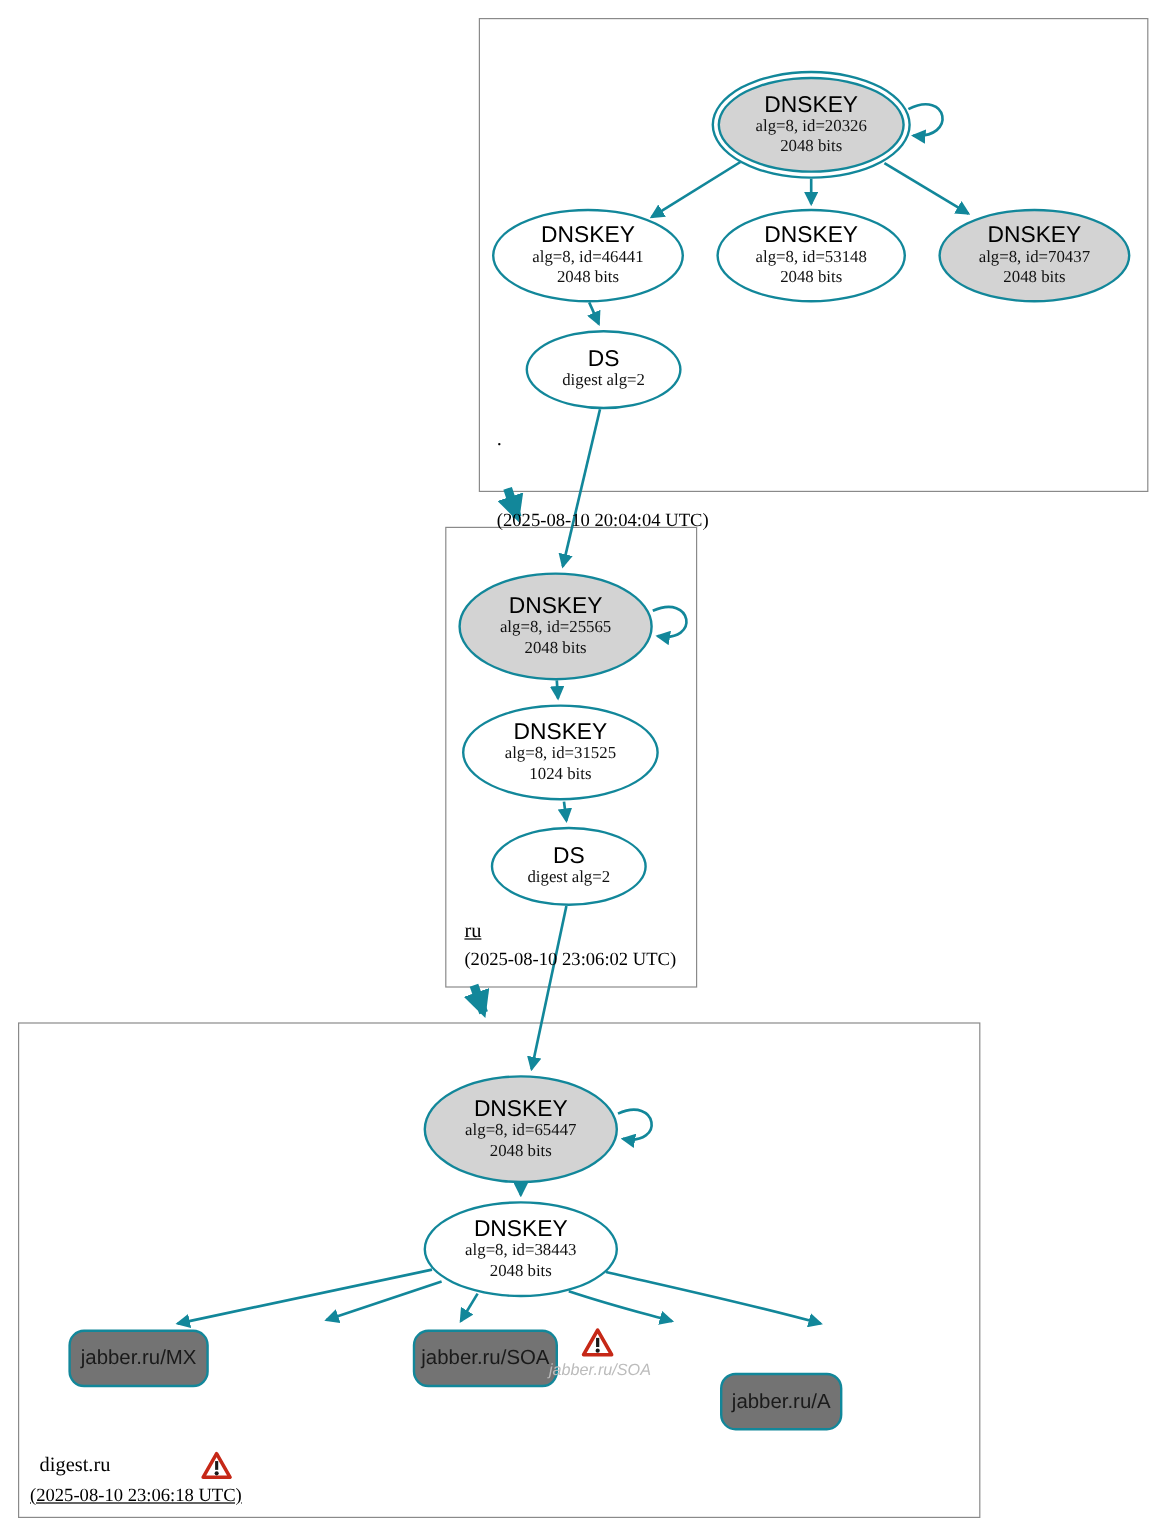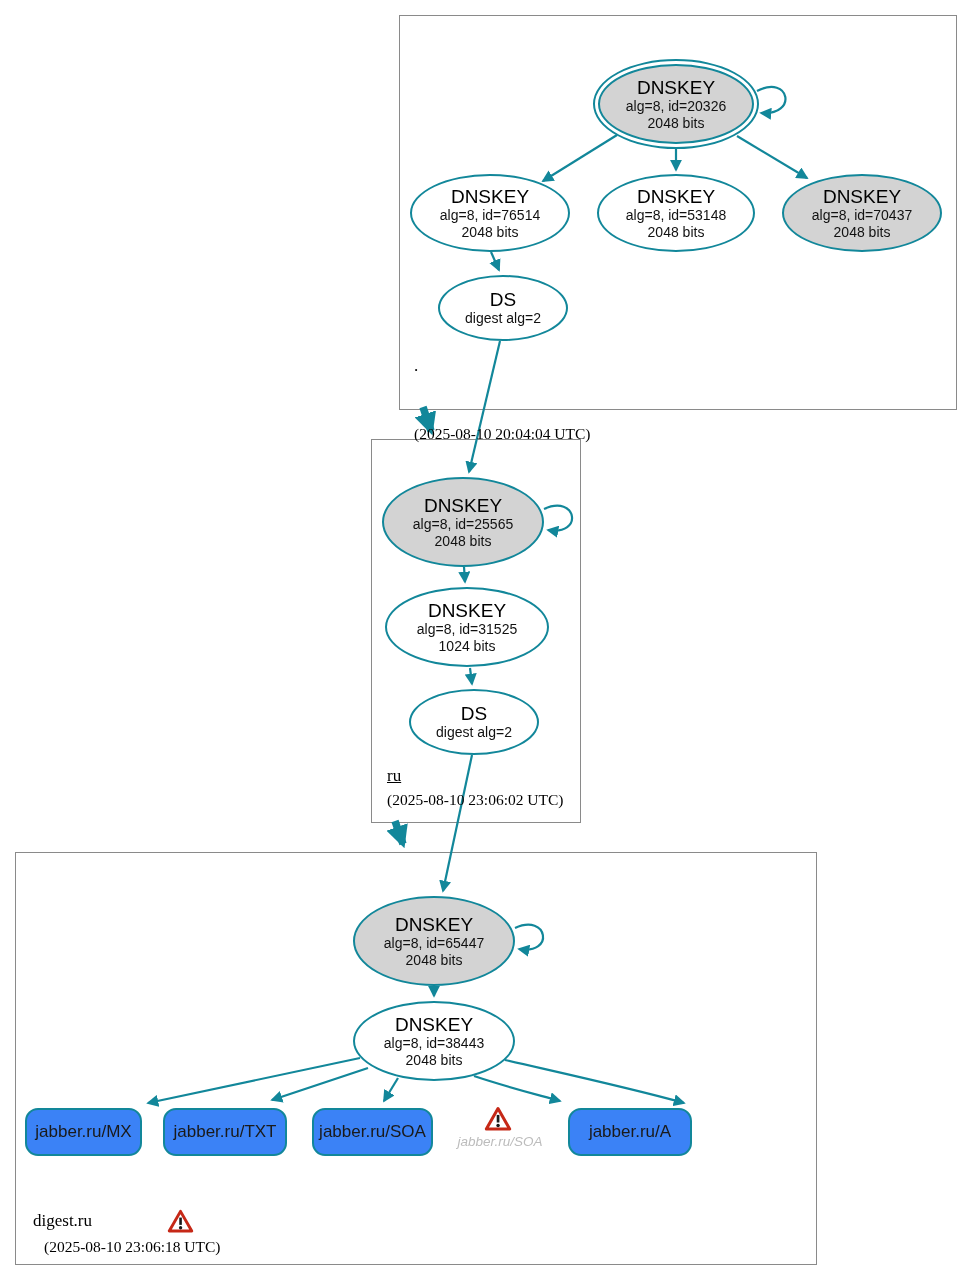--- a/index.html
+++ b/index.html
@@ -26,25 +26,25 @@
   }
   .node.gray{background:var(--ksk-fill);}
   .node.ksk{border-width:2.6px;}
   .node.double{padding:3px;background:#fff;display:block;}
   .node.double .ring{
     width:100%;height:100%;box-sizing:border-box;border:2.2px solid var(--teal);
     border-radius:50%;background:var(--ksk-fill);display:flex;flex-direction:column;
     align-items:center;justify-content:center;text-align:center;
   }
   .ntitle{font-family:"Liberation Sans",sans-serif;font-size:19px;color:#000000;line-height:21px;}
-  .ndetail{font-family:Liberation Sans, sans-serif;font-size:14px;color:#111;line-height:16.5px;}
+  .ndetail{font-family:Liberation Serif, serif;font-size:14px;color:#111;line-height:16.5px;}
   .rrset{
     position:absolute;z-index:4;display:flex;align-items:center;justify-content:center;
-    border:2.2px solid var(--teal);border-radius:13px;background:#3b82f6;box-sizing:border-box;
-    font-family:"Liberation Sans",sans-serif;font-size:17px;color:#1a1a1a;cursor:pointer;
+    border:2.2px solid var(--teal);border-radius:13px;background:#737373;box-sizing:border-box;
+    font-family:"Liberation Sans",sans-serif;font-size:17px;color:#1a1a1a;cursor:pointer;margin-left:32px;
   }
   .ghost-label{
     position:absolute;z-index:4;font-family:"Liberation Sans",sans-serif;font-style:italic;
     font-size:13.5px;color:var(--ghost);text-align:center;
   }
   .zone-name{position:absolute;z-index:4;font-size:17px;color:#000;}
   .zone-ts{position:absolute;z-index:4;font-size:15.5px;color:#000;}
   .warn{position:absolute;z-index:5;}
   .warn svg{display:block;}
   .warn-tri{fill:#fff;stroke:var(--warn-red);stroke-width:2.6;stroke-linejoin:round;}
@@ -95,21 +95,21 @@
   <div class="node double" style="left:593px;top:59px;width:166px;height:90px;">
     <div class="ring">
       <div class="ntitle">DNSKEY</div>
       <div class="ndetail">alg=8, id=20326</div>
       <div class="ndetail">2048 bits</div>
     </div>
   </div>
 
   <div class="node" style="left:410px;top:174px;width:160px;height:78px;">
     <div class="ntitle">DNSKEY</div>
-    <div class="ndetail">alg=8, id=76514</div>
+    <div class="ndetail">alg=8, id=46441</div>
     <div class="ndetail">2048 bits</div>
   </div>
 
   <div class="node" style="left:597px;top:174px;width:158px;height:78px;">
     <div class="ntitle">DNSKEY</div>
     <div class="ndetail">alg=8, id=53148</div>
     <div class="ndetail">2048 bits</div>
   </div>
 
   <div class="node gray" style="left:782px;top:174px;width:160px;height:78px;">
@@ -152,36 +152,35 @@
     <div class="ndetail">2048 bits</div>
   </div>
 
   <div class="node" style="left:353px;top:1001px;width:162px;height:80px;">
     <div class="ntitle">DNSKEY</div>
     <div class="ndetail">alg=8, id=38443</div>
     <div class="ndetail">2048 bits</div>
   </div>
 
   <div class="rrset" style="left:25px;top:1108px;width:117px;height:48px;">jabber.ru/MX</div>
-  <div class="rrset" style="left:163px;top:1108px;width:124px;height:48px;">jabber.ru/TXT</div>
   <div class="rrset" style="left:312px;top:1108px;width:121px;height:48px;">jabber.ru/SOA</div>
-  <div class="rrset" style="left:568px;top:1108px;width:124px;height:48px;">jabber.ru/A</div>
+  <div class="rrset" style="left:568px;top:1144px;width:102px;height:48px;">jabber.ru/A</div>
 
   <div class="warn" style="left:484px;top:1106px;width:28px;height:26px;">
     <svg width="28" height="26" viewBox="0 0 24 22">
       <path class="warn-tri" d="M12 2 L22 19.5 L2 19.5 Z"></path>
       <rect class="warn-mark" x="10.9" y="7.5" width="2.3" height="6.5"></rect>
       <circle class="warn-mark" cx="12.05" cy="16.6" r="1.5"></circle>
     </svg>
   </div>
   <div class="ghost-label" style="left:443px;top:1134px;width:114px;">jabber.ru/SOA</div>
 
   <div class="zone-name" style="left:33px;top:1211px;">digest.ru</div>
   <div class="warn" style="left:167px;top:1209px;width:27px;height:25px;">
     <svg width="27" height="25" viewBox="0 0 24 22">
       <path class="warn-tri" d="M12 2 L22 19.5 L2 19.5 Z"></path>
       <rect class="warn-mark" x="10.9" y="7.5" width="2.3" height="6.5"></rect>
       <circle class="warn-mark" cx="12.05" cy="16.6" r="1.5"></circle>
     </svg>
   </div>
-  <div class="zone-ts" style="left:44px;top:1238px;">(2025-08-10 23:06:18 UTC)</div>
+  <div class="zone-ts" style="left:25px;top:1238px;text-decoration:underline;">(2025-08-10 23:06:18 UTC)</div>
 
 </div>
 
 </body></html>

